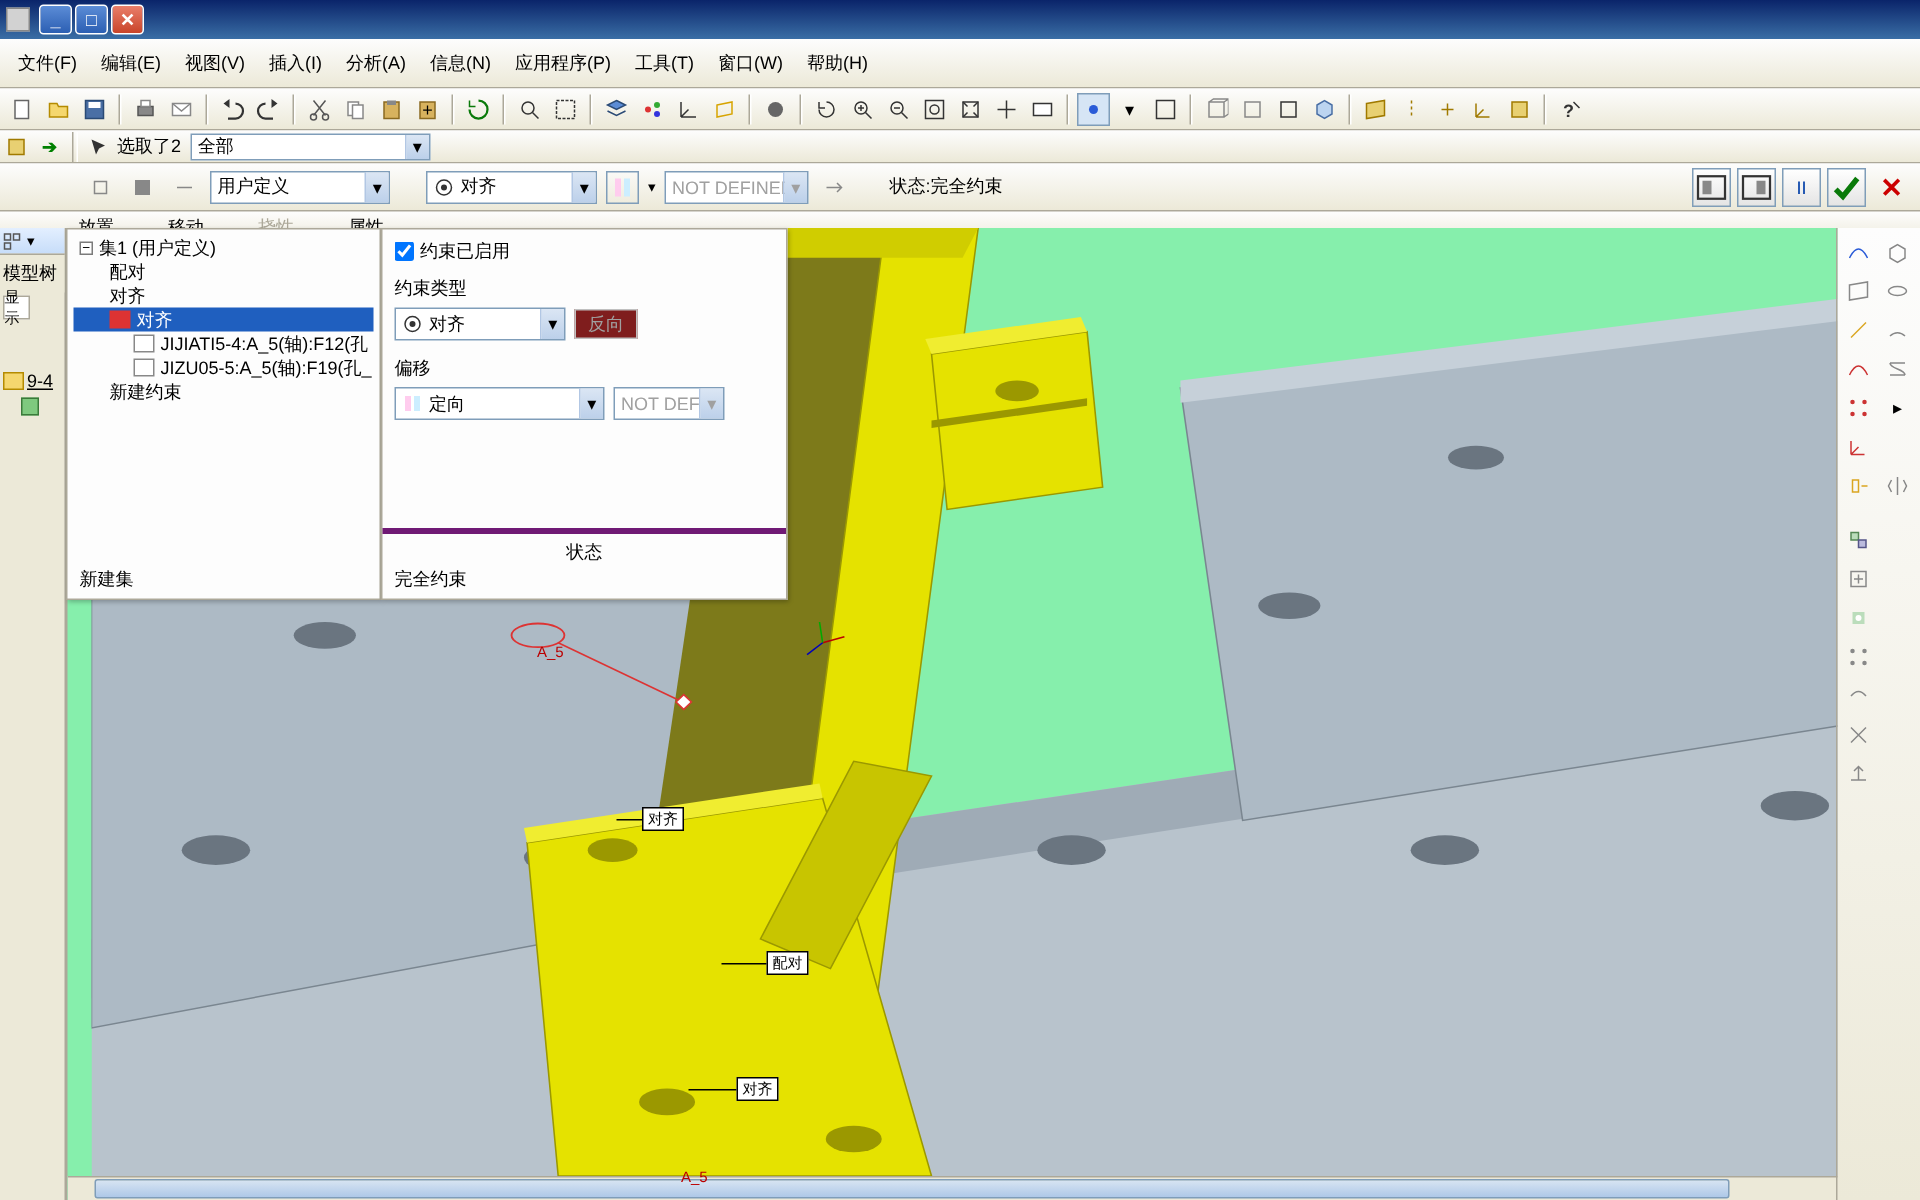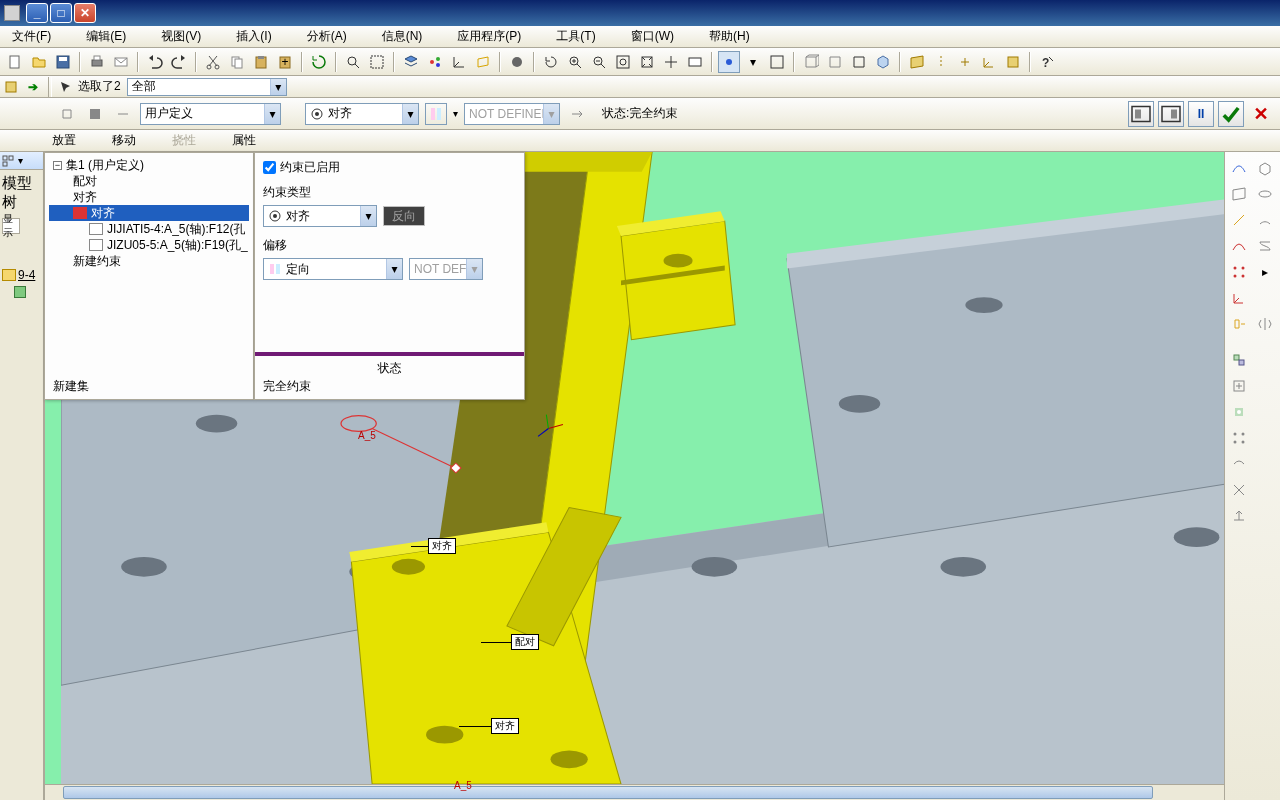--- a/index.html
+++ b/index.html
@@ -8,21 +8,21 @@
 
 .titlebar { height: 26px; background: linear-gradient(to bottom, #0a246a, #3a6ea5); display: flex; align-items: center; padding: 0 4px; color: #fff; font-weight: bold; }
 .titlebar .icon-app { width: 16px; height: 16px; background: #d2d2d2; margin-right: 6px; border: 1px solid #888; }
 .titlebar .title-text { flex: 1; font-family: "Consolas", monospace; letter-spacing: 0; }
 .win-btns { display: flex; gap: 2px; }
 .win-btn { width: 22px; height: 20px; border: 1px solid #fff; border-radius: 3px; display: flex; align-items: center; justify-content: center; cursor: pointer; font-weight: bold; }
 .win-min, .win-max { background: linear-gradient(#5b8cd6,#2c5fb3); color: #fff; }
 .win-close { background: linear-gradient(#e97e6a,#c9442a); color: #fff; }
 
 
-.menubar { height: 22px; background: linear-gradient(#fdfdfd,#ece9d8); border-bottom: 1px solid #aca899; display: flex; align-items: center; padding-left: 4px; gap: 19px; }
+.menubar { height: 33px; background: linear-gradient(#fdfdfd,#ece9d8); border-bottom: 1px solid #aca899; display: flex; align-items: center; padding-left: 4px; }
 .menubar .mitem { padding: 2px 8px; cursor: pointer; }
 
 
 .toolbar { height: 28px; background: linear-gradient(#fdfdfd,#ece9d8); border-bottom: 1px solid #aca899; display: flex; align-items: center; padding: 0 4px; gap: 2px; }
 .tb-btn { width: 22px; height: 22px; display: flex; align-items: center; justify-content: center; border: 1px solid transparent; cursor: pointer; position: relative; }
 .tb-sep { width: 2px; height: 20px; border-left: 1px solid #aca899; border-right: 1px solid #fff; margin: 0 3px; }
 .tb-btn svg { width: 16px; height: 16px; }
 
 
 .infobar { height: 22px; background: linear-gradient(#fdfdfd,#ece9d8); border-bottom: 1px solid #aca899; display: flex; align-items: center; padding: 0 4px; }
@@ -32,39 +32,39 @@
 .sel-combo { width: 160px; height: 18px; border: 1px solid #7f9db9; background: #fff; display: flex; align-items: center; padding-left: 4px; position: relative; }
 .sel-combo .dd { position: absolute; right: 0; top: 0; width: 16px; height: 100%; background: linear-gradient(#dbe6f4,#bcd0ea); display: flex; align-items: center; justify-content: center; border-left: 1px solid #b2c7e4; cursor: pointer; }
 .ib-splitter { width: 4px; height: 20px; border-left: 1px solid #aca899; border-right:1px solid #fff; margin: 0 6px; }
 .ibicon { width:16px; height:16px; display:inline-block; margin-right:4px; }
 
 
 .ctoolbar { height: 32px; background: linear-gradient(#fdfdfd,#ece9d8); border-bottom: 1px solid #aca899; display: flex; align-items: center; padding: 0 56px 0 56px; gap: 6px; position: relative; }
 .combo { height: 22px; border: 1px solid #7f9db9; background: #fff; display: flex; align-items: center; position: relative; padding-left: 4px; }
 .combo .dd { position: absolute; right: 0; top: 0; width: 16px; height: 100%; background: linear-gradient(#dbe6f4,#bcd0ea); display:flex; align-items:center; justify-content:center; border-left:1px solid #b2c7e4; cursor:pointer; }
 .combo .ic { width:14px; height:14px; margin-right:4px; display:inline-flex; align-items:center; justify-content:center; }
-.status-text { margin-left: 8px; color: #000; }
+.status-text { margin-left: 20px; color: #000; }
 .ctoolbar .right-ctrls { position: absolute; right: 6px; display:flex; gap:4px; align-items:center; }
 .sq-btn { width: 26px; height: 26px; display:flex; align-items:center; justify-content:center; border:1px solid #7f9db9; background: linear-gradient(#fff,#e4e4e4); cursor:pointer; }
-.sq-btn.pause { font-weight:bold; color:#003ea8; }
+.sq-btn.pause { font-weight:normal; color:#003ea8; }
 .sq-btn.ok svg path { stroke: #0a7a0a; }
 .sq-btn.cancel { color:#c00; font-weight:bold; font-size:18px; border:none; background:none; }
 
 
 .tabrow { height: 22px; background: linear-gradient(#fdfdfd,#ece9d8); border-bottom: 1px solid #aca899; display:flex; align-items:center; padding-left:44px; gap: 20px; }
 .tabrow .tab { padding: 2px 8px; cursor:pointer; color:#000; }
 .tabrow .tab.disabled { color:#aca899; }
 
 
 .main { position: absolute; top: 152px; left: 0; right: 0; bottom: 0; display: flex; }
 
 
 .tree-strip { width: 44px; background: #ece9d8; border-right: 1px solid #aca899; display:flex; flex-direction:column; }
 .tree-strip .hdr { height: 18px; background: linear-gradient(#e3efff,#c7ddf9); border-bottom:1px solid #aca899; display:flex; align-items:center; gap:4px; padding-left:2px; }
-.tree-strip .labelv { writing-mode: horizontal-tb; font-size:15px; padding:4px 2px; background:#ece9d8; }
+.tree-strip .labelv { writing-mode: horizontal-tb; font-size:12px; padding:4px 2px; background:#ece9d8; }
 .tree-strip .btnsm { width:18px; height:16px; border:1px solid #aca899; background:#fff; margin:2px; font-size:10px; display:flex; align-items:center; justify-content:center; cursor:pointer; }
 .tree-strip .node { display:flex; align-items:center; gap:2px; padding:2px 2px; font-size:11px;text-decoration:underline; }
 .tree-strip .icnode { width:14px; height:12px; background:#f5d76e; border:1px solid #b58b00; }
 
 
 .panel-left { position: absolute; left: 44px; top: 0; width: 210px; height: 248px; background: #fdfdfd; border: 1px solid #aca899; box-shadow: 1px 1px 3px rgba(0,0,0,0.25); z-index: 10; }
 .panel-left .tree { padding: 4px; }
 .tree-row { display:flex; align-items:center; height:16px; padding-left: 4px; gap: 4px; cursor:pointer; }
 .tree-row.indent1 { padding-left: 24px; }
 .tree-row.indent2 { padding-left: 40px; }
@@ -72,21 +72,21 @@
 .tree-row .exp { width:9px; height:9px; border:1px solid #7b7b7b; display:flex; align-items:center; justify-content:center; font-size:9px; line-height:1; background:#fff; color:#000; }
 .tree-row .tic { width:14px; height:12px; display:inline-block; }
 .tree-row .tic.red { background:#d33; }
 .panel-left .footer { position:absolute; bottom:4px; left:8px; color:#000; }
 
 .panel-right { position: absolute; left: 254px; top: 0; width: 271px; height: 248px; background: #fdfdfd; border:1px solid #aca899; box-shadow: 1px 1px 3px rgba(0,0,0,0.25); z-index:10; padding:6px 8px; }
 .panel-right .chkrow { display:flex; align-items:center; gap:4px; margin-bottom:8px; }
 .panel-right input[type=checkbox] { width:13px; height:13px; }
 .panel-right .lbl { margin-bottom:4px;font-family:Liberation Serif, serif; }
 .panel-right .row { display:flex; align-items:center; gap:6px; margin-bottom:10px; }
-.panel-right .btn-dis { height:20px; padding:0 8px; border:1px solid #c0c0c0; color:#a0a0a0; background:#404040; }
+.panel-right .btn-dis { height:20px; padding:0 8px; border:1px solid #c0c0c0; color:#a0a0a0; background:#7f1d1d; }
 .panel-right .status-lbl { position:absolute; bottom:22px; left:0; right:0; text-align:center; border-top:4px solid #701a75; padding-top:4px; }
 .panel-right .status-val { position:absolute; bottom:4px; left:8px; }
 
 
 .viewport { flex:1; position: relative; background: #86efac; overflow: hidden; border-left:1px solid #aca899; }
 .viewport .scroll-v { position:absolute; right:0; top:0; bottom:16px; width:16px; background:#ece9d8; border-left:1px solid #aca899; }
 .viewport .scroll-h { position:absolute; left:0; right:16px; bottom:0; height:16px; background:#ece9d8; border-top:1px solid #aca899; }
 .viewport .scroll-thumb { background: linear-gradient(#d7e4f2,#aec8e8); border:1px solid #7f9db9; border-radius:2px; }
 .canvas { position:absolute; left:16px; top:0; right:16px; bottom:16px; }
 
@@ -381,21 +381,21 @@
   <div class="tb-btn">
       <svg viewBox="0 0 16 16">
         <rect x="3" y="3" width="10" height="10" fill="#888"></rect>
       </svg>
     </div>
   <div class="tb-btn">
       <svg viewBox="0 0 16 16">
         <path d="M3 8h10" stroke="#888"></path>
       </svg>
     </div>
-  <div class="combo" style="width:141px;">
+  <div class="combo" style="width:120px;">
     <span>用户定义</span>
     <div class="dd">▾</div>
   </div>
   <div style="width:12px;"></div>
   <div class="combo" style="width:114px;">
     <span class="ic">
         <svg viewBox="0 0 14 14">
           <circle cx="7" cy="7" r="5" fill="none" stroke="#333"></circle>
           <circle cx="7" cy="7" r="2" fill="#333"></circle>
         </svg>

